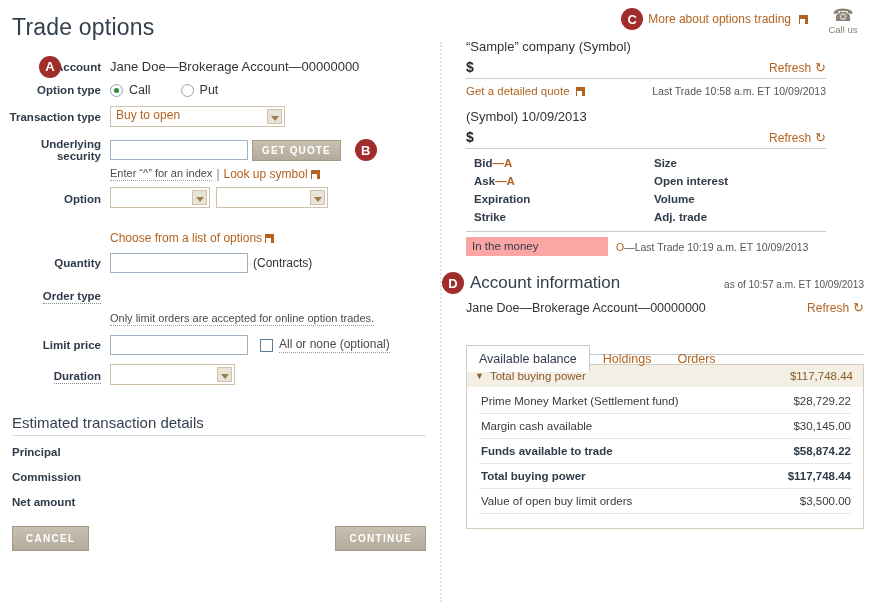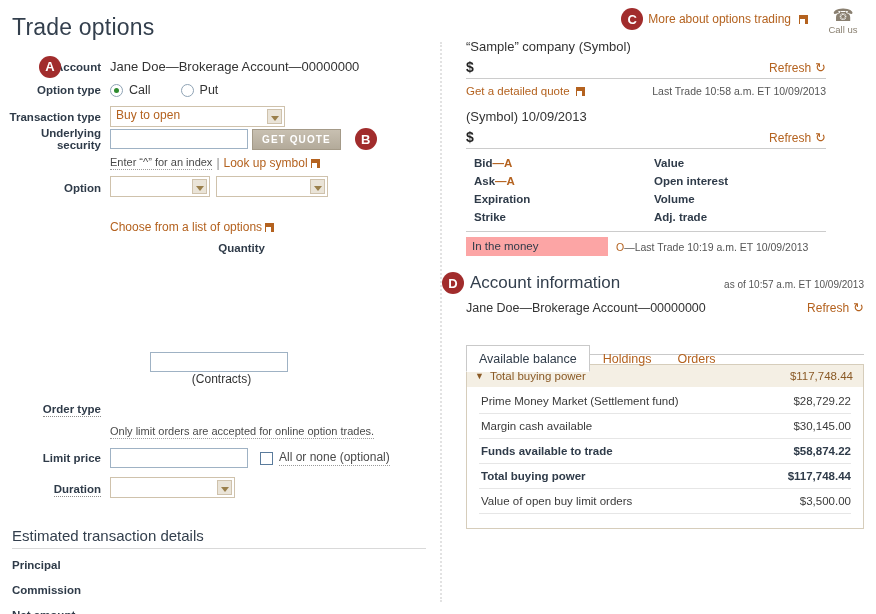--- a/index.html
+++ b/index.html
@@ -239,21 +239,21 @@
         <div class="flabel">Option type</div>
         <div class="radio-line">
           <span class="radio on"></span>
           <span>Call</span>
           <span style="display:inline-block;width:18px;"></span>
           <span class="radio"></span>
           <span>Put</span>
         </div>
       </div>
 
-      <div class="frow" style="margin-bottom:0;">
+      <div class="frow" style="margin-bottom:11px;">
         <div class="flabel">Transaction type</div>
         <span class="selwrap">
           <span class="fakesel" style="display:inline-block;width:175px;">Buy to open</span>
           <span class="arrow"></span>
         </span>
       </div>
 
       <div class="frow" style="position:relative;margin-bottom:5px;">
         <div class="flabel">Underlying security</div>
         <input class="txt w-wide" type="text" value="" style="">
@@ -281,21 +281,21 @@
           <span class="arrow"></span>
         </span>
       </div>
 
       <div class="frow" style="margin-bottom:8px;">
         <div class="flabel"></div>
         <span class="lnk" style="font-size:12px;">Choose from a list of options</span>
         <span class="popicon"></span>
       </div>
 
-      <div class="frow" style="margin-bottom:16px;flex-direction:column;">
+      <div class="frow" style="margin-bottom:16px;">
         <div class="flabel">Quantity</div>
         <input class="txt w-quantity" type="text" value="" style="">
         <span style="margin-left:5px;font-size:12px;color:#333;">(Contracts)</span>
       </div>
 
       <div class="frow" style="margin-bottom:8px;">
         <div class="ftip-wrap">
           <span class="tip">Order type</span>
         </div>
       </div>
@@ -379,21 +379,21 @@
           <span>Refresh</span>
           <span class="ricon">↻</span>
         </span>
       </div>
 
       <div class="opt-grid">
         <div class="opt-cell">
           <span>Bid</span><span class="dash-a">—A</span>
         </div>
         <div class="opt-cell">
-          <span>Value</span>
+          <span>Size</span>
         </div>
         <div class="opt-cell">
           <span>Ask</span><span class="dash-a">—A</span>
         </div>
         <div class="opt-cell">
           <span>Open interest</span>
         </div>
         <div class="opt-cell">
           <span>Expiration</span>
         </div>

